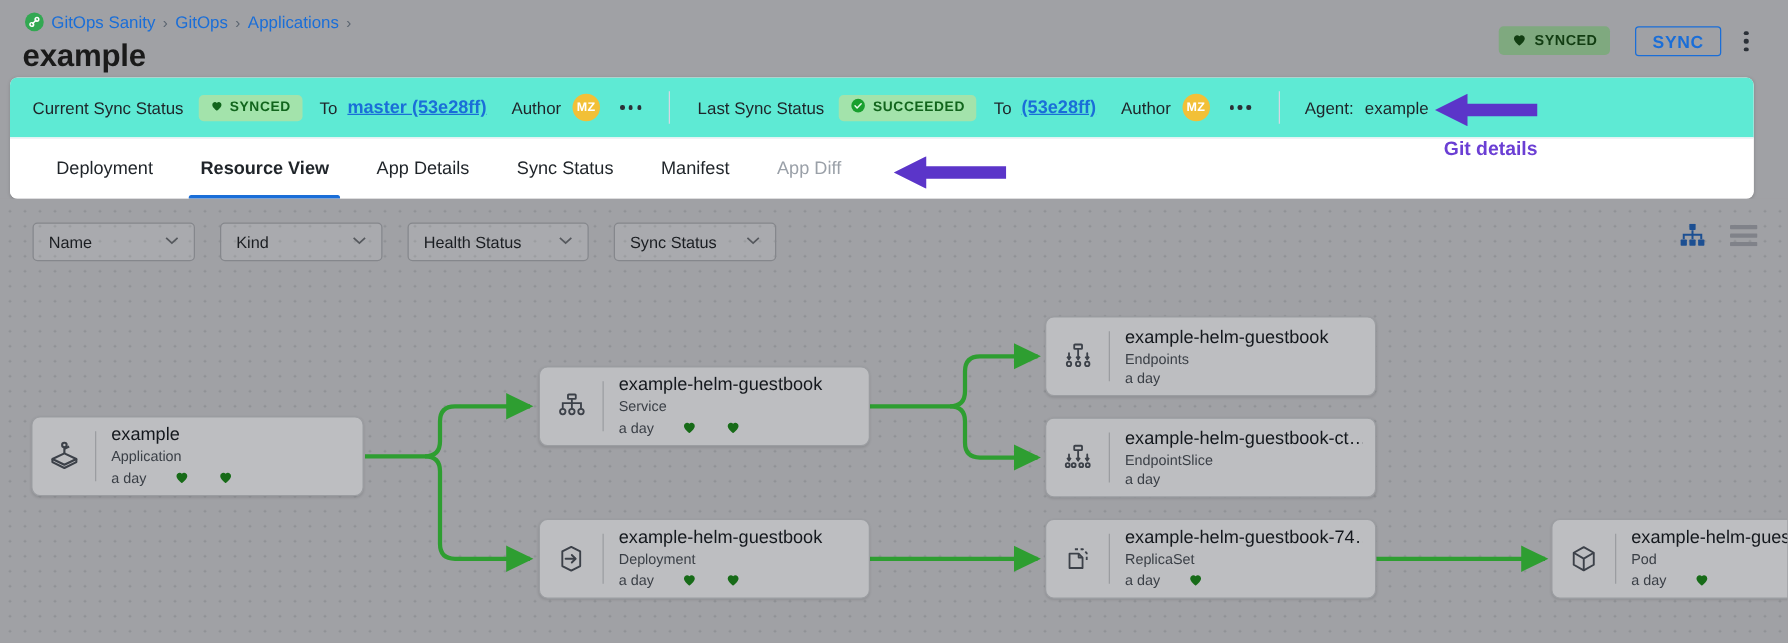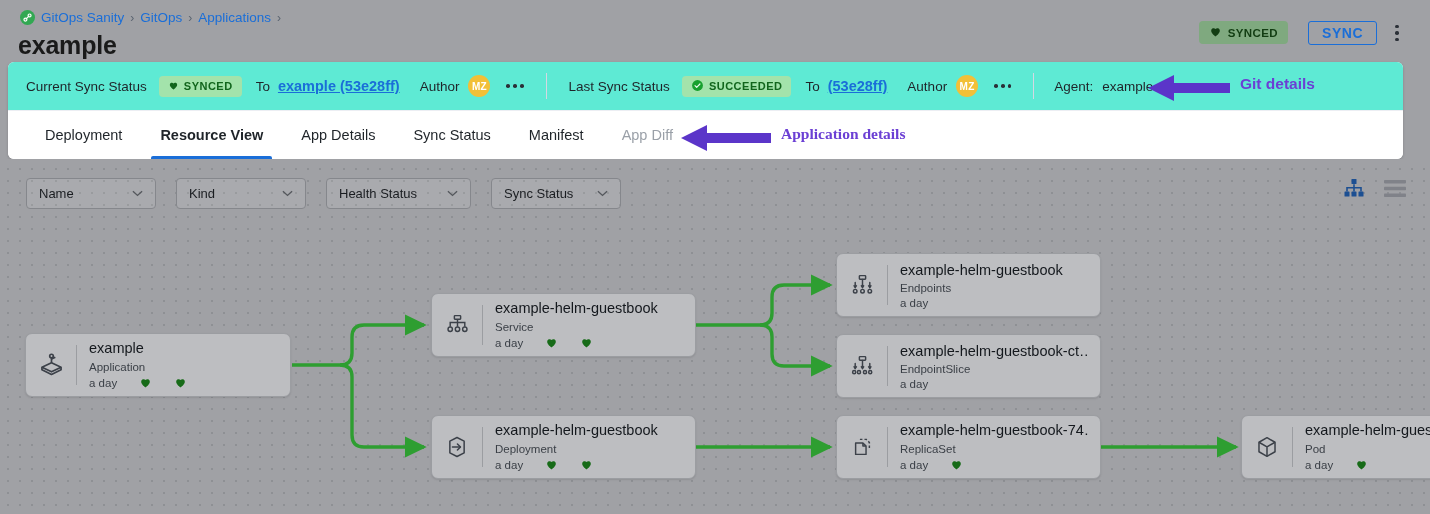--- a/index.html
+++ b/index.html
@@ -107,21 +107,21 @@
     cursor: pointer; position: relative;
   }
   .tab.active { font-weight: bold; }
   .tab.active::after {
     content:""; position:absolute; left: 10px; right: 10px; bottom: 0;
     height: 3px; background: #1a6ed8; border-radius: 2px 2px 0 0;
   }
   .tab.disabled { color: #9aa0a8; cursor: default; }
 
   
-  .annot { position: absolute; display: flex; align-items: flex-start; gap: 10px; }
+  .annot { position: absolute; display: flex; align-items: flex-end; gap: 10px; flex-direction: column; }
   .arrow-left { display: block; }
   .annot-text {
     font-size: 15.5px; font-weight: bold; color: #6b3fd4;
     white-space: nowrap;
   }
   #annot-git { left: 1148px; top: 75px; }
   #annot-app { left: 681px; top: 125px; font-family: Liberation Serif, serif; }
 
   
   .canvas {
@@ -231,21 +231,21 @@
       <span class="st-label" style="margin-left:8px">Current Sync Status</span>
       <span class="pill" style="margin-left:12px">
         <span>
           <svg width="11" height="11" viewBox="0 0 24 24" fill="#11651c">
               <path d="M12 21s-8-5.1-8-10.4A4.6 4.6 0 0 1 12 7.4 4.6 4.6 0 0 1 20 10.6C20 15.9 12 21 12 21z"></path>
             </svg>
         </span>
         <span>SYNCED</span>
       </span>
       <span class="to-word" style="margin-left:14px">To</span>
-      <a class="rev-link" style="margin-left:8px" href="#">example (53e28ff)</a>
+      <a class="rev-link" style="margin-left:8px" href="#">master (53e28ff)</a>
       <span class="st-label" style="margin-left:20px">Author</span>
       <span class="avatar" style="margin-left:9px">MZ</span>
       <span class="dots" style="margin-left:16px">
           <i></i>
           <i></i>
           <i></i>
         </span>
 
       <span class="vsep" style="margin-left:22px"></span>
 

